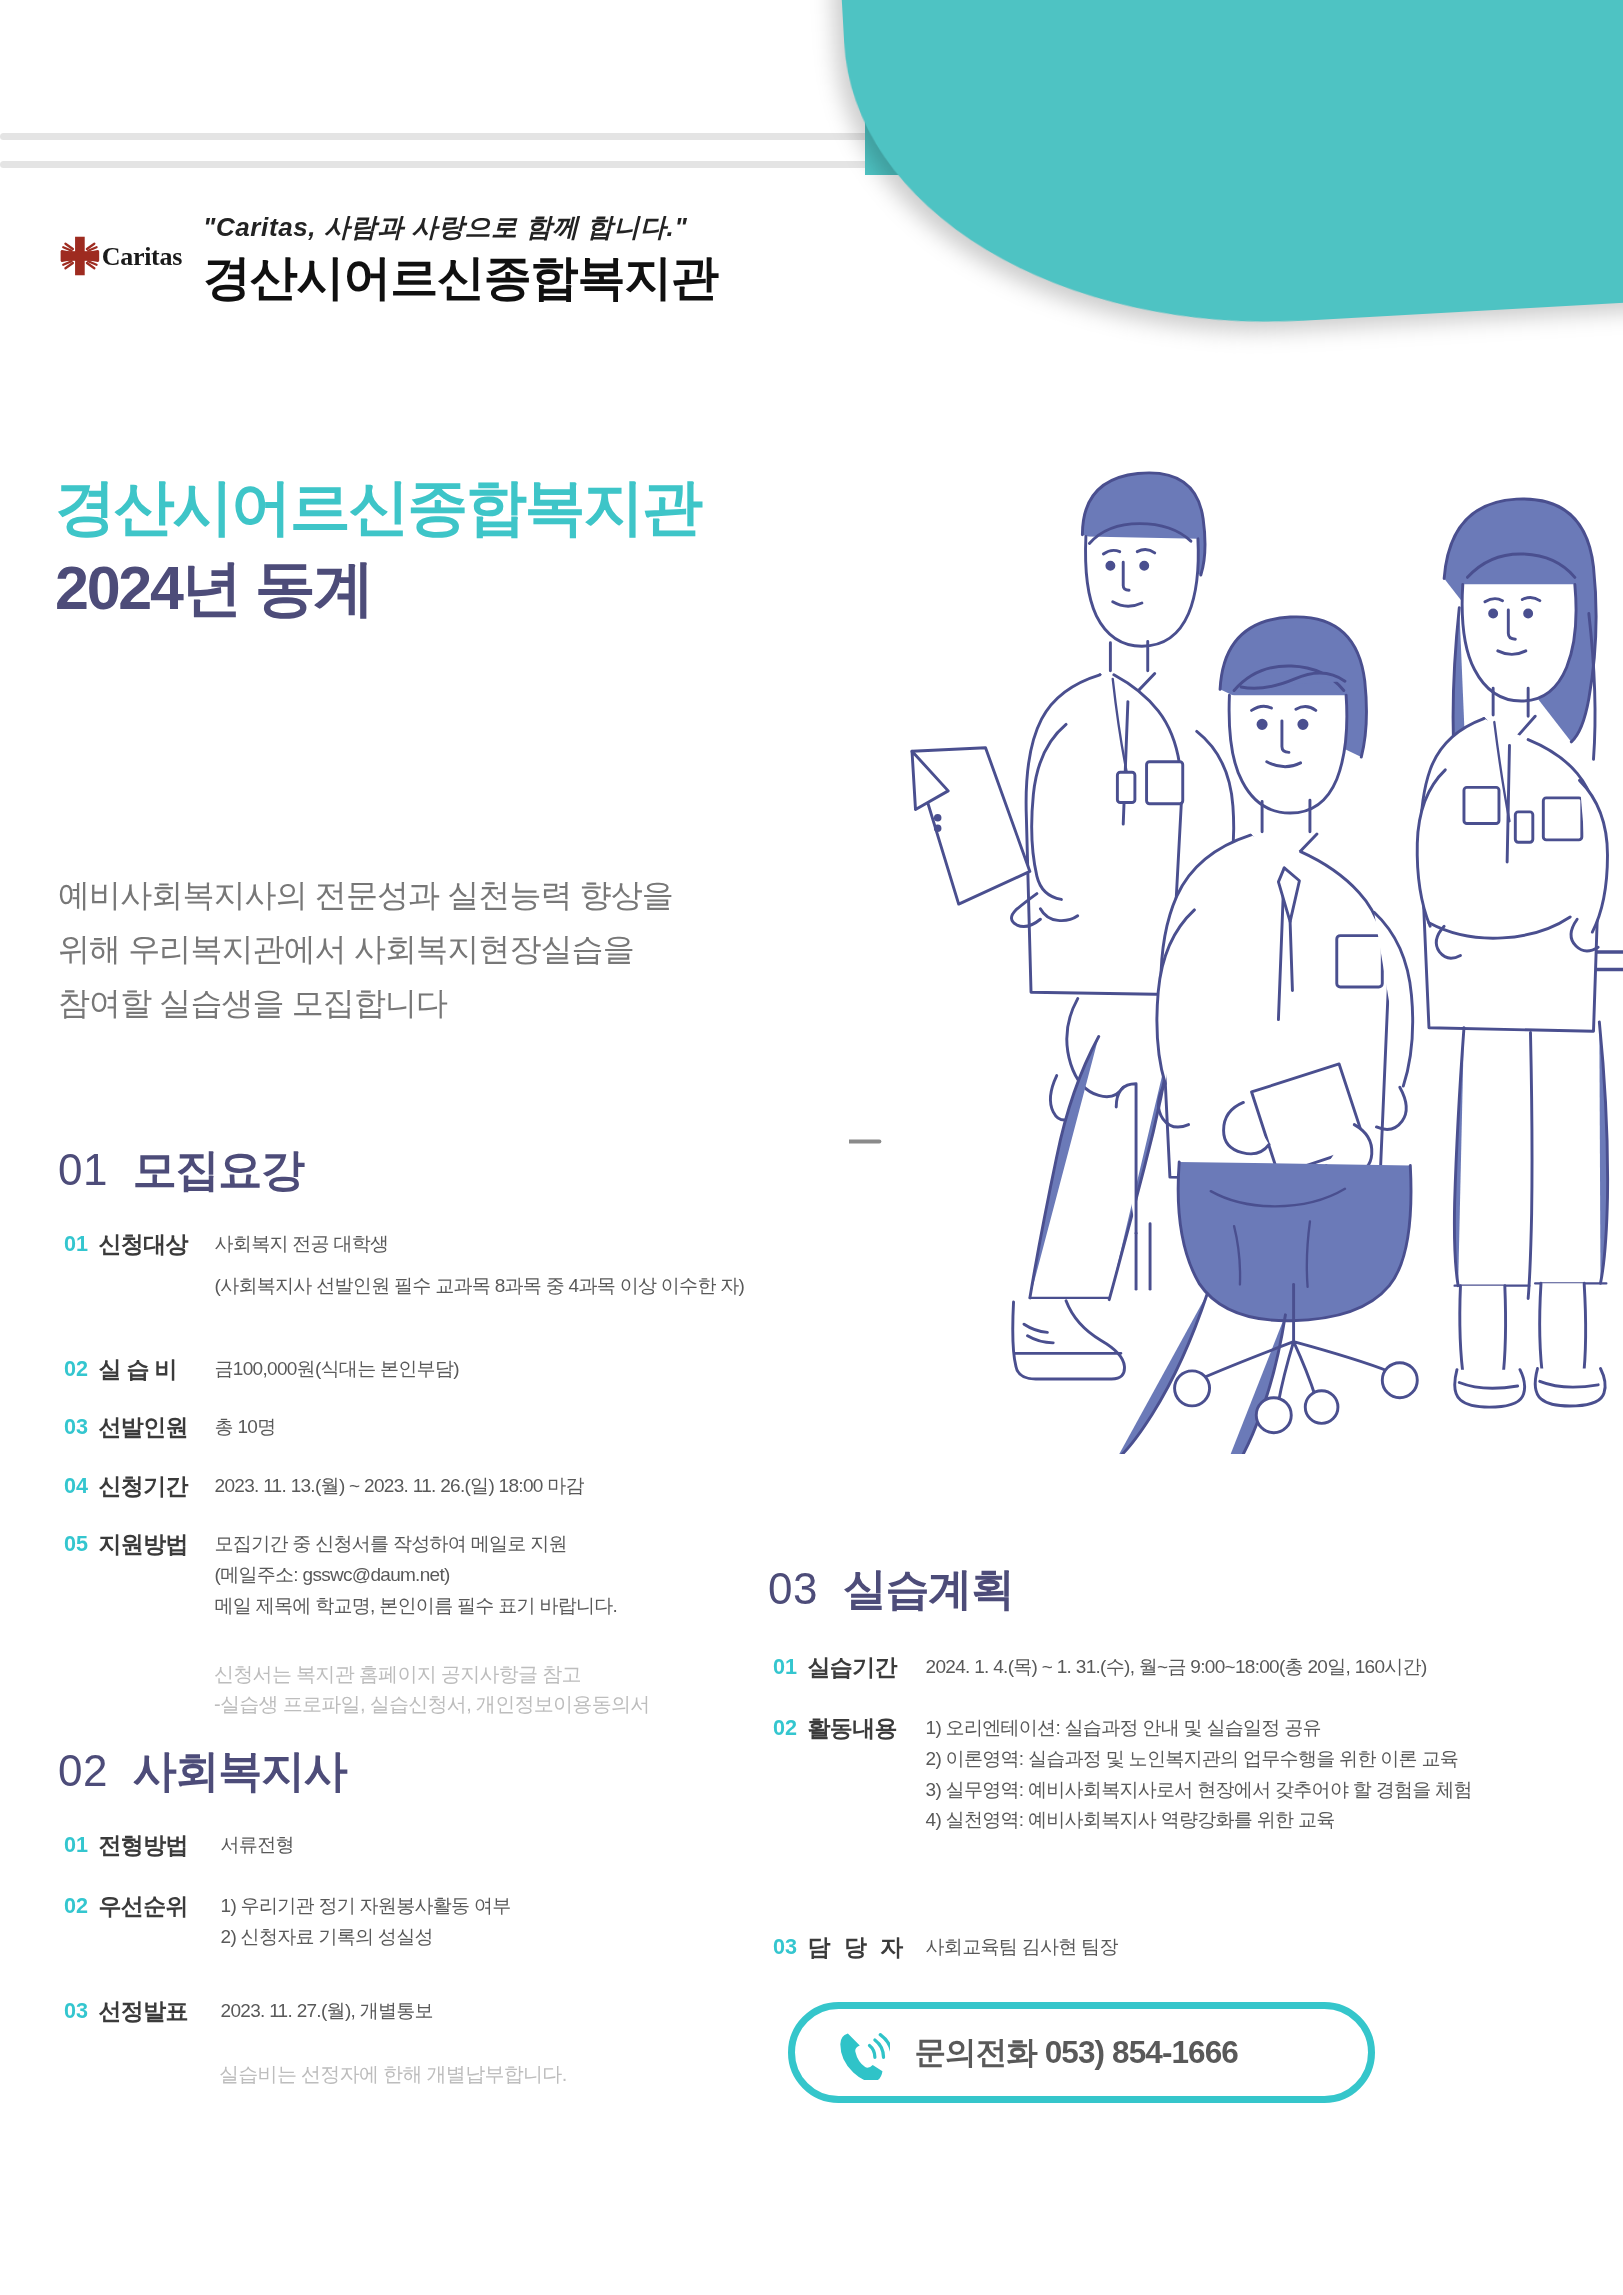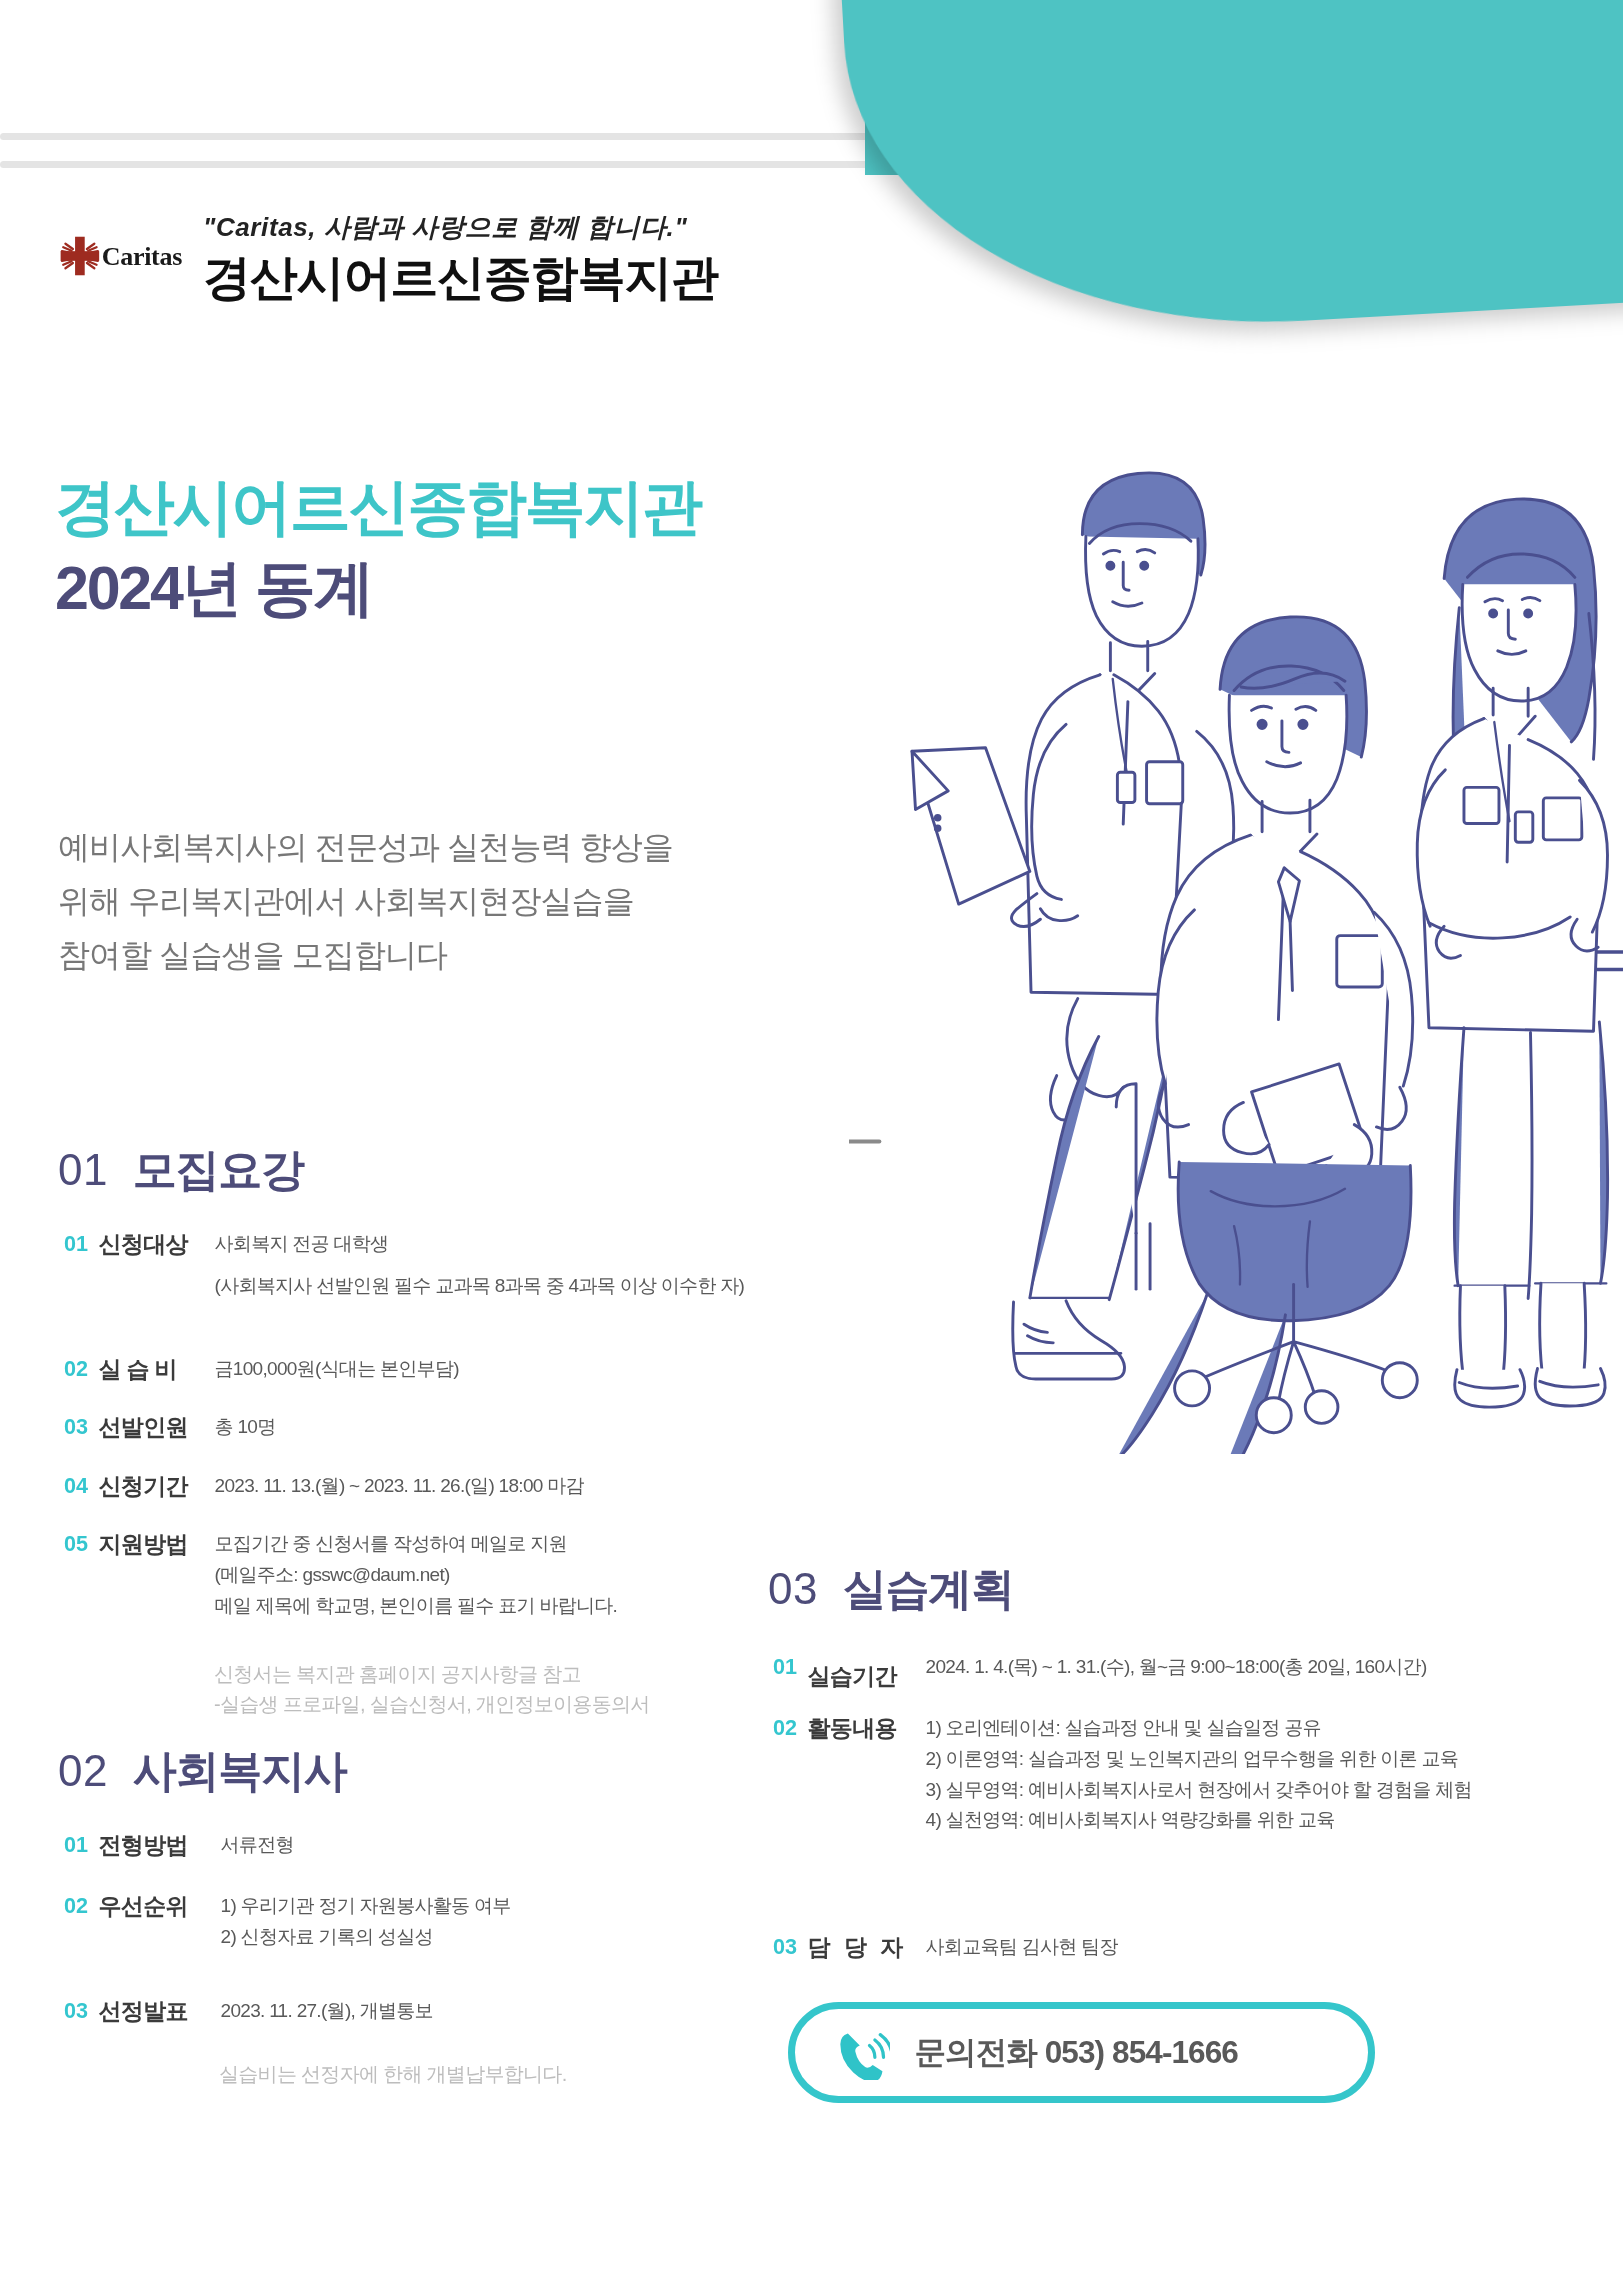--- a/index.html
+++ b/index.html
@@ -107,21 +107,21 @@
     line-height: 1.33;
     letter-spacing: -2.3px;
     color: #4d4c79;
     white-space: nowrap;
   }
   .title-line.teal { color: #3ec5c8; }
 
   .intro {
     position: absolute;
     left: 58px;
-    top: 821px;
+    top: 869px;
     font-size: 32px;
     line-height: 1.68;
     color: #777777;
     letter-spacing: -0.9px;
     z-index: 5;
   }
 
   
   .illustration {
     position: absolute;
@@ -219,21 +219,21 @@
   #s2-i1 { left: 64px; top: 1830px; }
   #s2-i1 .item-label { width: 108px; }
   #s2-i2 { left: 64px; top: 1891px; }
   #s2-i2 .item-label { width: 108px; }
   #s2-i3 { left: 64px; top: 1996px; }
   #s2-i3 .item-label { width: 108px; }
   #s2-note { position: absolute; left: 219px; top: 2059px; z-index: 5; }
 
   
   #s3-i1 { left: 773px; top: 1652px; }
-  #s3-i1 .item-label { width: 104px; margin-top: 9px; }
+  #s3-i1 .item-label { width: 104px; }
   #s3-i2 { left: 773px; top: 1713px; }
   #s3-i2 .item-label { width: 104px; }
   #s3-i3 { left: 773px; top: 1932px; }
   #s3-i3 .item-label { width: 104px; }
 
   
   .phone-banner {
     position: absolute;
     left: 788px;
     top: 2002px;

